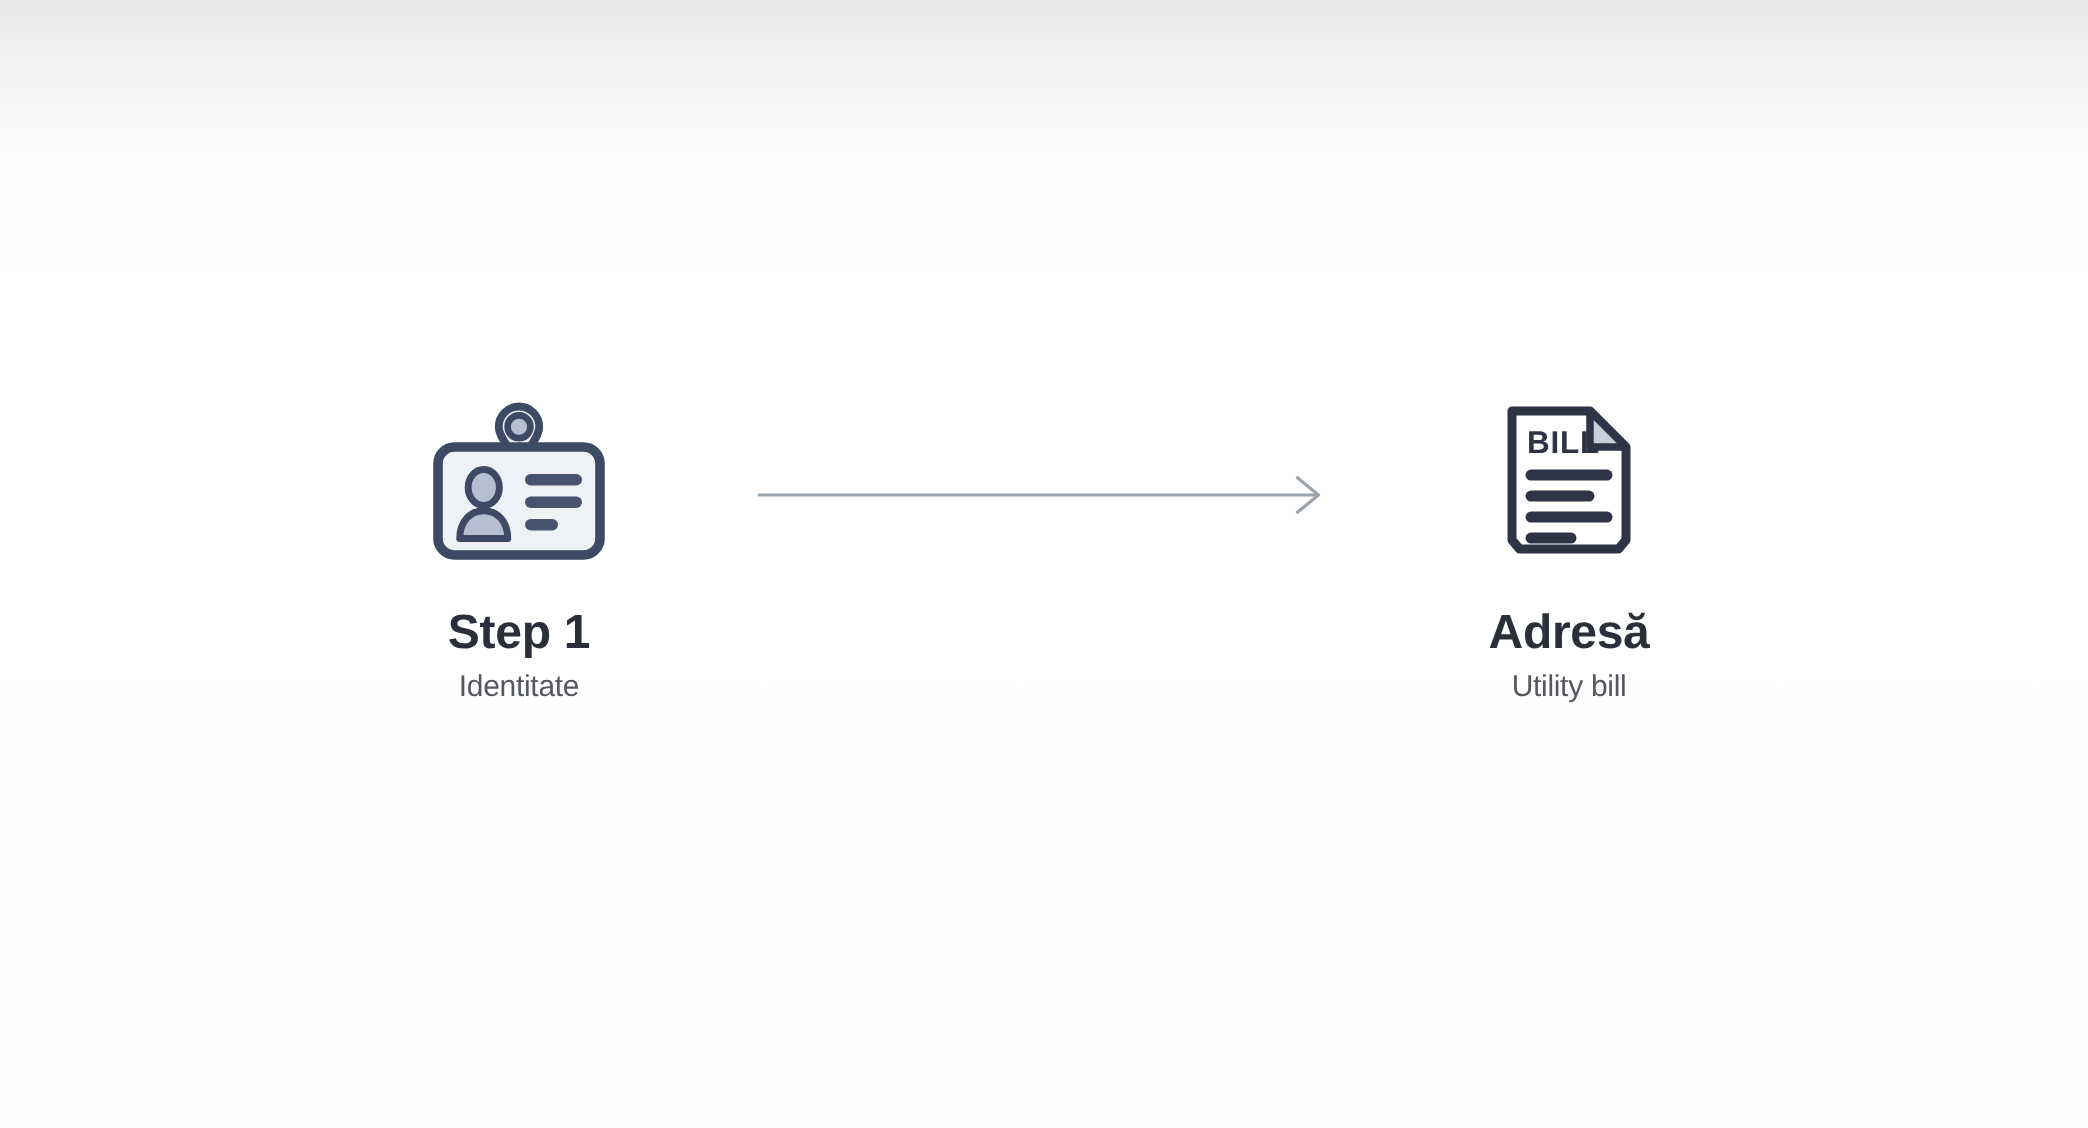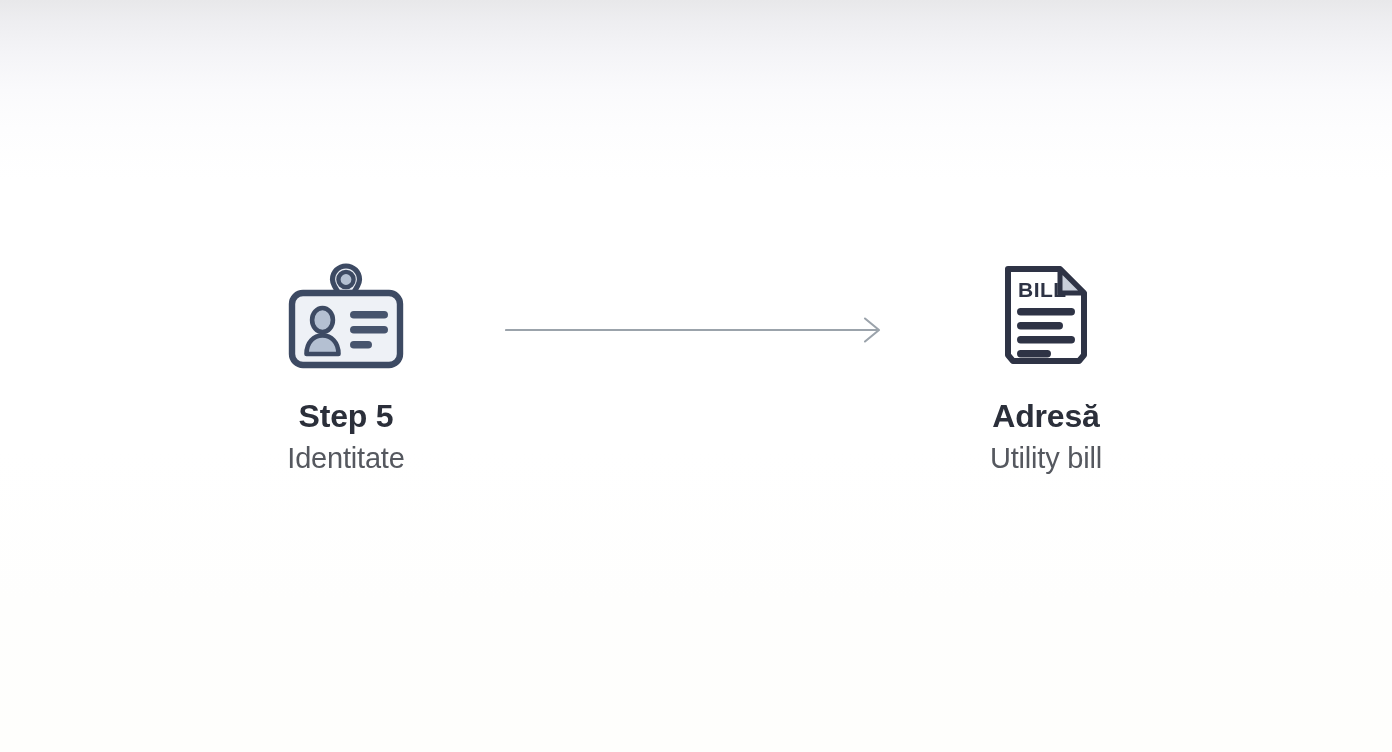--- a/index.html
+++ b/index.html
@@ -61,21 +61,21 @@
     font-size: 32px;
     font-weight: bold;
     color: #2b2f3a;
     letter-spacing: -0.2px;
     margin-top: 30px;
     line-height: 1.05;
     white-space: nowrap;
   }
 
   .step-sub {
-    font-size: 29px;
+    font-size: 20px;
     font-weight: normal;
     color: #55585f;
     letter-spacing: -0.2px;
     margin-top: 9px;
     line-height: 1.05;
     white-space: nowrap;
   }
 
   
   .connector {
@@ -112,21 +112,21 @@
 
           <path d="M22.5 94
                    C 22.5 82 30 75.5 38.5 75.5
                    C 47 75.5 54.5 82 54.5 94 Z" fill="#b4c0d2" stroke="#3d4a63" stroke-width="4.6" stroke-linejoin="round"></path>
 
           <rect x="66" y="51" width="38" height="7.6" rx="3.8" fill="#47546d"></rect>
           <rect x="66" y="66" width="38" height="7.6" rx="3.8" fill="#47546d"></rect>
           <rect x="66" y="81" width="22" height="7.6" rx="3.8" fill="#47546d"></rect>
         </svg>
       </div>
-      <div class="step-title">Step 5</div>
+      <div class="step-title">Step 1</div>
       <div class="step-sub">Identitate</div>
     </div>
 
     <div class="connector">
       <svg width="382" height="30" viewBox="0 0 382 30" aria-hidden="true">
         <line x1="1" y1="15" x2="372" y2="15" stroke="#9ba3ab" stroke-width="2.1" stroke-linecap="round"></line>
         <polyline points="360,3.5 374,15 360,26.5" fill="none" stroke="#9ba3ab" stroke-width="2.1" stroke-linecap="round" stroke-linejoin="round"></polyline>
       </svg>
     </div>
 

